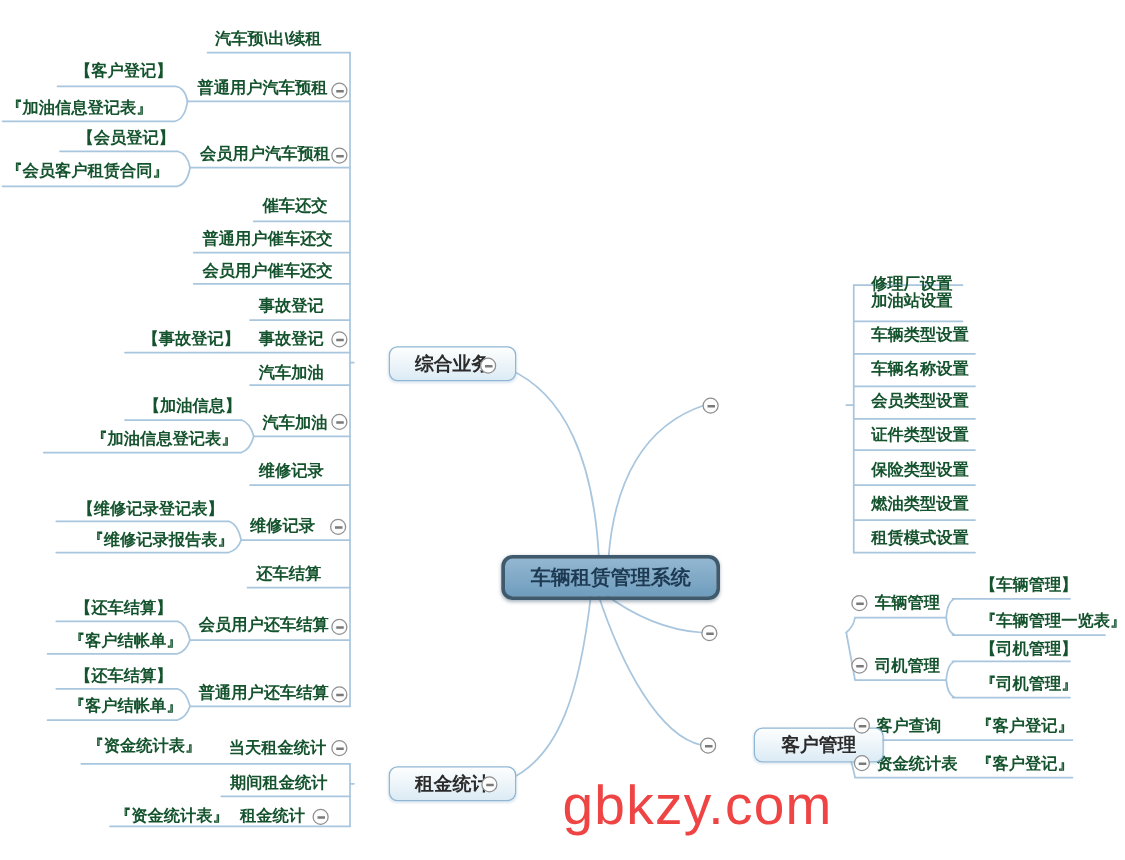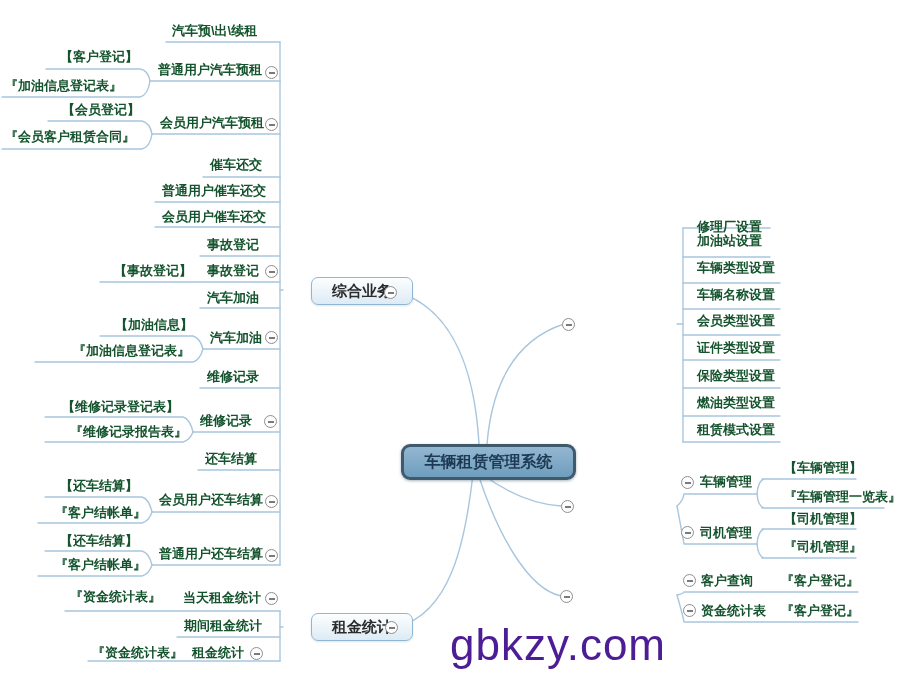--- a/index.html
+++ b/index.html
@@ -15,21 +15,21 @@
        box-shadow:0 1px 2px rgba(120,160,190,.25);margin-left:28px;}
   .rootbox{position:absolute;z-index:5;display:flex;align-items:center;justify-content:center;
        font-size:16px;font-weight:bold;color:#1d3a52;
        background:linear-gradient(#93b7d1,#6f9dbd);
        border:3px solid #3e5a6c;border-radius:9px;
        box-shadow:0 1px 3px rgba(40,70,90,.4);}
   .toggle{position:absolute;z-index:6;width:13px;height:13px;box-sizing:border-box;
        border:1px solid #8f8f8f;border-radius:50%;background:#fdfdfd;}
   .toggle::after{content:"";position:absolute;left:2.5px;right:2.5px;top:5px;height:1.5px;
        background:#7a7a7a;}
-  .watermark{position:absolute;z-index:7;font-size:44px;font-weight:normal;color:#4c1d95;
+  .watermark{position:absolute;z-index:7;font-size:44px;font-weight:normal;color:#ef4444;
        letter-spacing:1px;line-height:44px;}
 </style>
 </head>
 <body>
 
 <div id="stage">
 
   <svg id="wires" width="900" height="688" viewBox="0 0 900 688">
     <g fill="none" stroke="#a8c6de" stroke-width="1.4" stroke-linecap="round">
 
@@ -153,20 +153,21 @@
   <span class="lbl" style="left:784px;top:512px">【司机管理】</span>
   <span class="lbl" style="left:784px;top:540px">『司机管理』</span>
 
   <span class="lbl" style="left:701px;top:574px">客户查询</span>
   <span class="lbl" style="left:781px;top:574px">『客户登记』</span>
   <span class="lbl" style="left:701px;top:604px">资金统计表</span>
   <span class="lbl" style="left:781px;top:604px">『客户登记』</span>
 
   <div class="box" style="left:283px;top:277px;width:100px;height:26px">综合业务</div>
   <div class="box" style="left:283px;top:613px;width:100px;height:26px">租金统计</div>
+  <div class="box" style="left:575px;top:582px;width:102px;height:26px">客户管理</div>
 
   <div class="rootbox" style="left:401px;top:444px;width:169px;height:30px">车辆租赁管理系统</div>
 
   <span class="toggle" style="left:384px;top:286px"></span>
   <span class="toggle" style="left:385px;top:621px"></span>
   <span class="toggle" style="left:562px;top:318px"></span>
   <span class="toggle" style="left:561px;top:500px"></span>
   <span class="toggle" style="left:560px;top:590px"></span>
   <span class="toggle" style="left:265px;top:66px"></span>
   <span class="toggle" style="left:265px;top:118px"></span>

